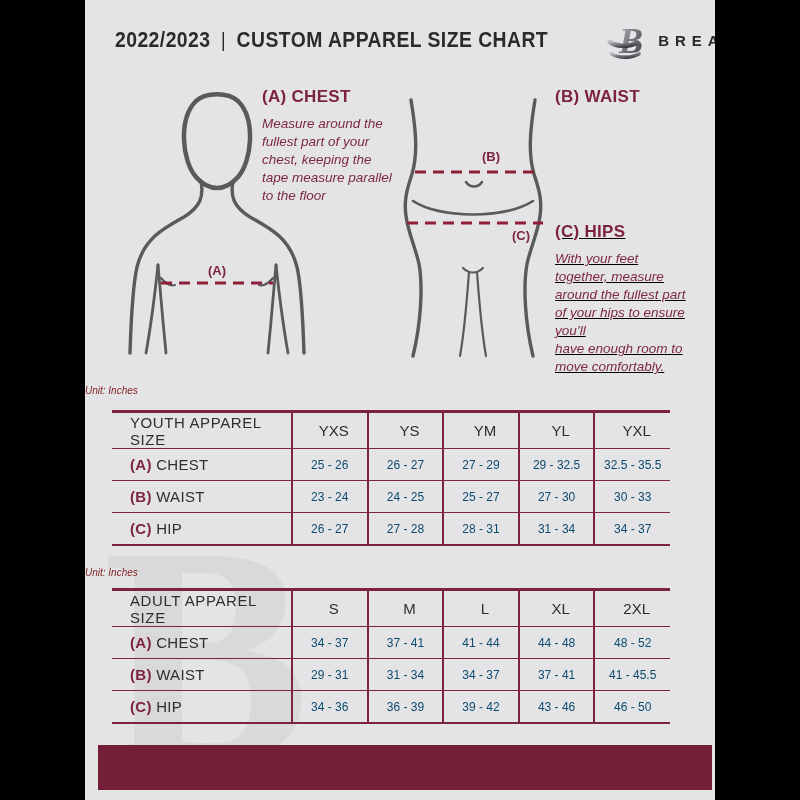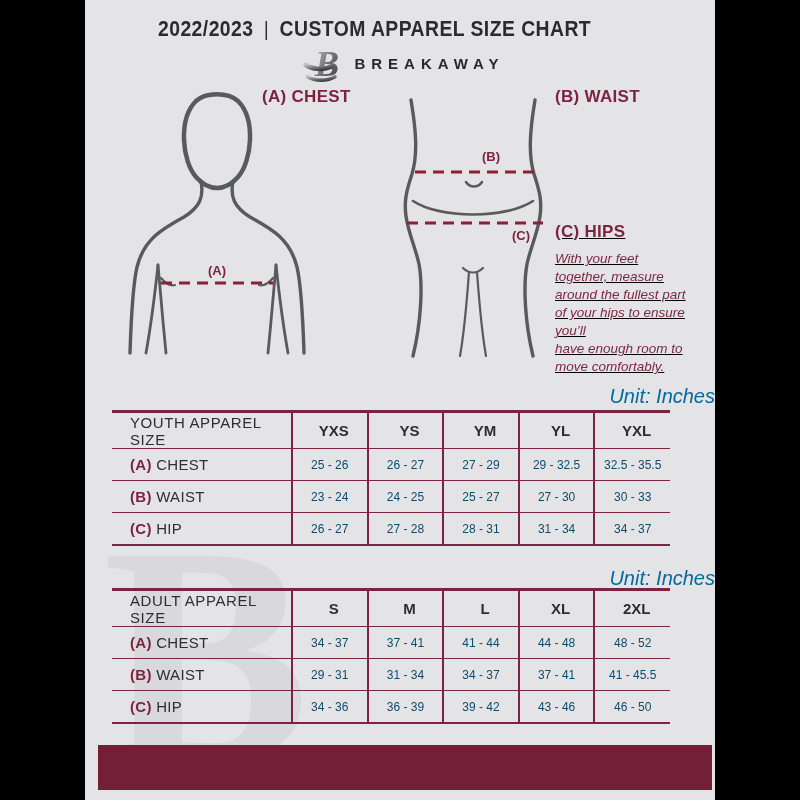--- a/index.html
+++ b/index.html
@@ -7,21 +7,21 @@
   .stage { position:relative; width:800px; height:800px; background:#000; margin:0 auto; overflow:hidden; }
   .page  { position:absolute; left:85px; top:0; width:630px; height:800px; background:#e4e4e6; overflow:hidden; }
 
   
   .watermark { position:absolute; left:18px; top:500px; z-index:0;
     font-family:"Liberation Serif", serif; font-weight:bold; font-size:310px; line-height:1;
     color:#d9d9db; letter-spacing:0; user-select:none; }
 
   
   .header { position:absolute; top:16px; left:0; right:0; height:48px; z-index:1;
-    display:flex; align-items:center; justify-content:space-between; padding:0 22px 0 30px; box-sizing:border-box;flex-direction:column; }
+    display:flex; align-items:center; justify-content:space-between; padding:0 22px 0 30px; box-sizing:border-box; }
   .title-group { display:flex; align-items:baseline; gap:10px; white-space:nowrap;
     font-weight:bold; font-size:22px; color:#2b2b2d; letter-spacing:.5px;
     transform:scaleX(.88); transform-origin:left center; }
   .title-divider { font-weight:normal; font-size:20px; padding:0 2px; }
   .brand { display:flex; align-items:center; gap:9px; }
   .brand-name { font-weight:bold; font-size:15px; letter-spacing:6px; color:#29292b; }
 
   
   .guide { position:absolute; left:0; top:85px; width:630px; height:285px; z-index:1; }
   .fig { position:absolute; }
@@ -30,28 +30,28 @@
   .guide-heading { font-size:17px; font-weight:bold; color:#7c2340; letter-spacing:.3px; margin:0 0 8px 0; }
   .guide-body { font-size:13.5px; font-style:italic; color:#7d2742; line-height:1.34; white-space:pre-line; margin:0; }
 
   .outline { fill:none; stroke:#595a5c; stroke-linecap:round; }
   .dash { stroke:#8e1f36; stroke-width:3; stroke-dasharray:11 7; }
   .marker-txt { font-family:"Liberation Sans", sans-serif; font-size:13px; font-weight:bold; fill:#7c2340; }
 
   
   .tbl-title { position:absolute; left:0; width:630px; text-align:center; z-index:1;
     font-size:15.5px; font-weight:bold; color:#2c2c2e; letter-spacing:.3px; }
-  .tbl-unit  { position:absolute; left:0; width:630px; text-align:right; z-index:1;
-    font-size:20px; font-style:italic; color:#0369a1; }
+  .tbl-unit  { position:absolute; left:0; width:630px; text-align:left; z-index:1;
+    font-size:10px; font-style:italic; color:#7f1d1d; }
   table.size-table { position:absolute; left:27px; z-index:1; width:558px;
     border-collapse:collapse; table-layout:fixed;
     border-top:3px solid #7d2240; border-bottom:2px solid #7d2240; }
   .size-table th, .size-table td { text-align:center; vertical-align:middle; padding:0; }
   .size-table th:not(:first-child), .size-table td:not(:first-child) { border-left:2px solid #7d2240; }
-  .size-table thead th { height:35px; font-size:15px; font-weight:bold; color:#2e2e30;padding-left:8px; }
+  .size-table thead th { height:35px; font-size:15px; font-weight:normal; color:#2e2e30;padding-left:8px; }
   .size-table thead th:first-child { font-weight:normal; text-align:left; padding-left:18px; letter-spacing:.6px; }
   .size-table tbody td { height:31px; font-size:12px; color:#0c4a6e; border-top:1.5px solid #7d2240; }
   .size-table td.rowlabel { text-align:left; padding-left:18px; font-size:15px; color:#2e2e30; letter-spacing:.3px; }
   .size-table .marker { color:#7c2340; font-weight:bold; }
   #youth-table { top:410px; }
   #adult-table { top:588px; }
 
   
   .footer-bar { position:absolute; left:13px; top:745px; width:614px; height:45px;
     background:#731f37; z-index:2; }
@@ -100,20 +100,25 @@
           <path class="outline" stroke-width="2.8" d="M 148,180 C 151,208 155,240 160,268"></path>
           <path class="outline" stroke-width="2.8" d="M 148,180 C 146,202 143,238 140,268"></path>
           <path class="outline" stroke-width="2.2" d="M 145,193 C 140,199 135,201 131,200"></path>
           <line class="dash" x1="33" y1="198" x2="145" y2="198"></line>
           <text class="marker-txt" x="89" y="190" text-anchor="middle">(A)</text>
         </svg>
       </div>
 
       <div class="guide-block" style="left:177px; top:2px; width:150px;">
         <p class="guide-heading">(A) CHEST</p>
+        <p class="guide-body">Measure around the
+fullest part of your
+chest, keeping the
+tape measure parallel
+to the floor</p>
       </div>
 
       <div class="fig" style="left:308px; top:13px;">
         <svg width="160" height="260" viewBox="0 0 160 260">
           <path class="outline" stroke-width="3.4" d="M 18,2 C 23,32 25,56 19,76 C 13,94 11,104 13,118 C 15,134 22,148 26,166 C 30,188 28,225 20,258"></path>
           <path class="outline" stroke-width="3.4" d="M 142,2 C 137,32 135,56 141,76 C 147,94 149,104 147,118 C 145,134 138,148 134,166 C 130,188 132,225 140,258"></path>
           <path class="outline" stroke-width="2.6" d="M 73,84 C 77,90 85,90 89,84"></path>
           <path class="outline" stroke-width="2.6" d="M 20,103 C 48,121 112,121 140,103"></path>
           <path class="outline" stroke-width="2.2" d="M 70,170 C 76,176 84,176 90,170"></path>
           <path class="outline" stroke-width="2.2" d="M 76,174 C 74,200 72,230 67,258"></path>

